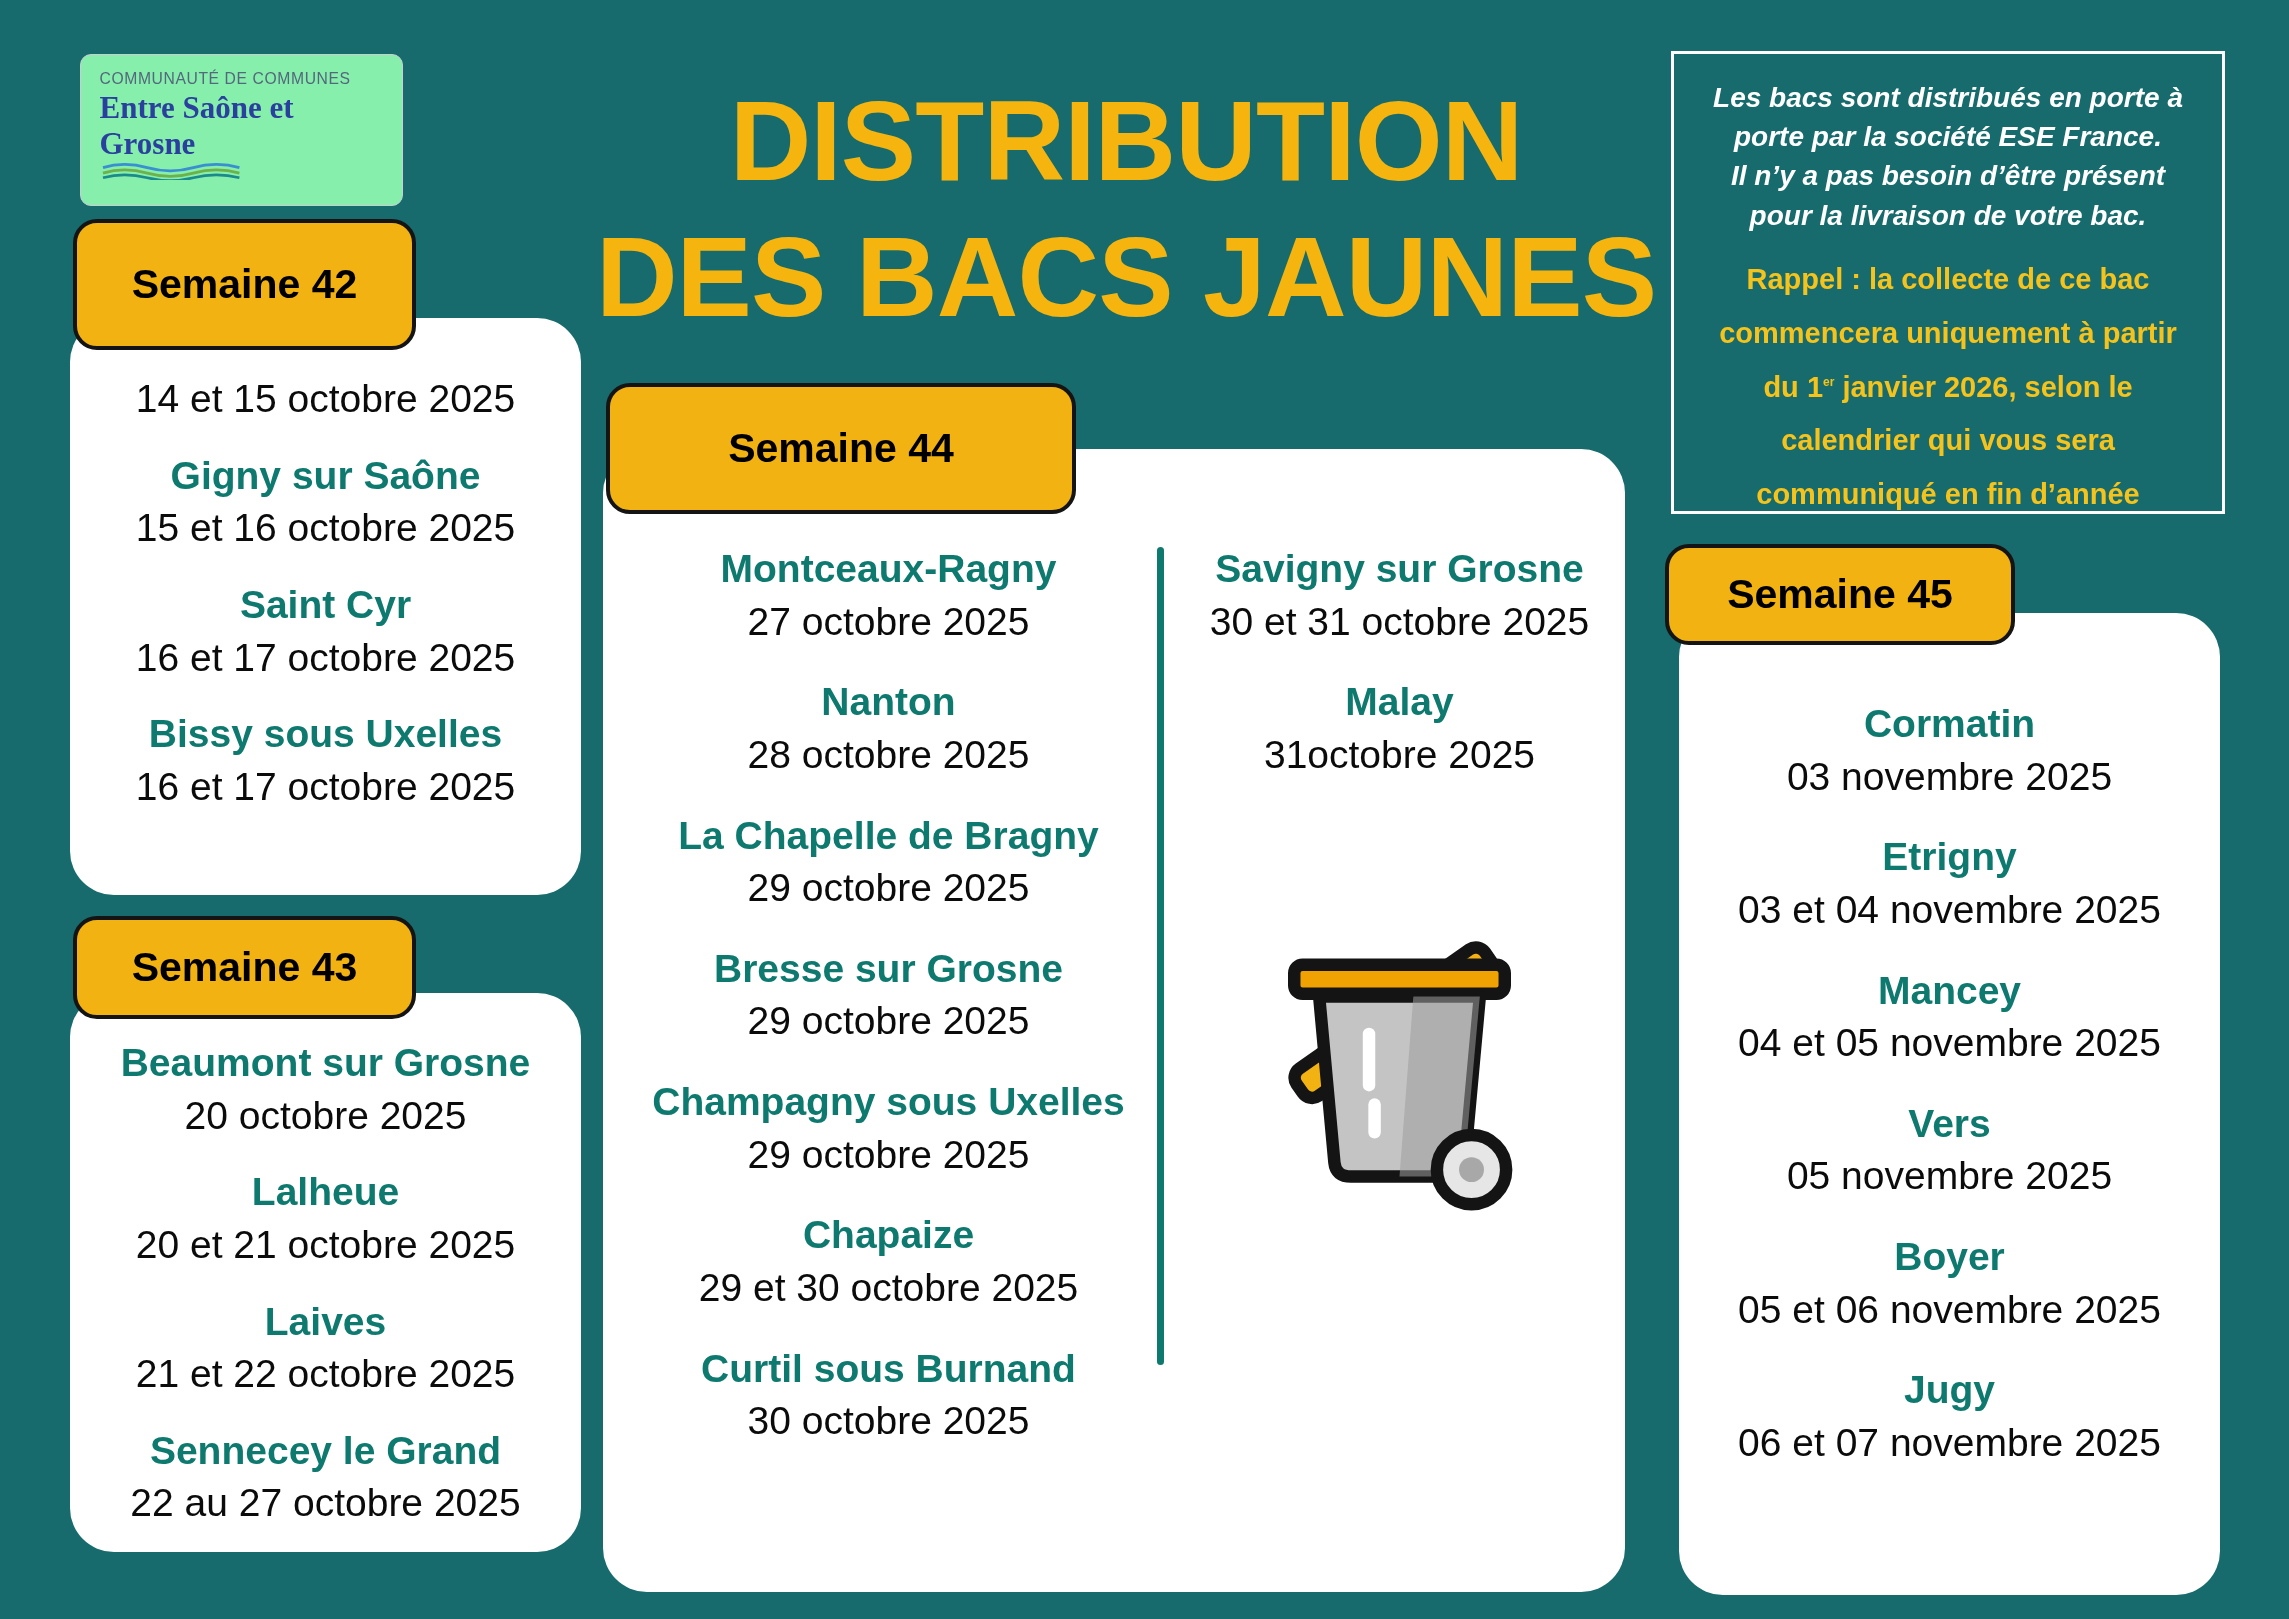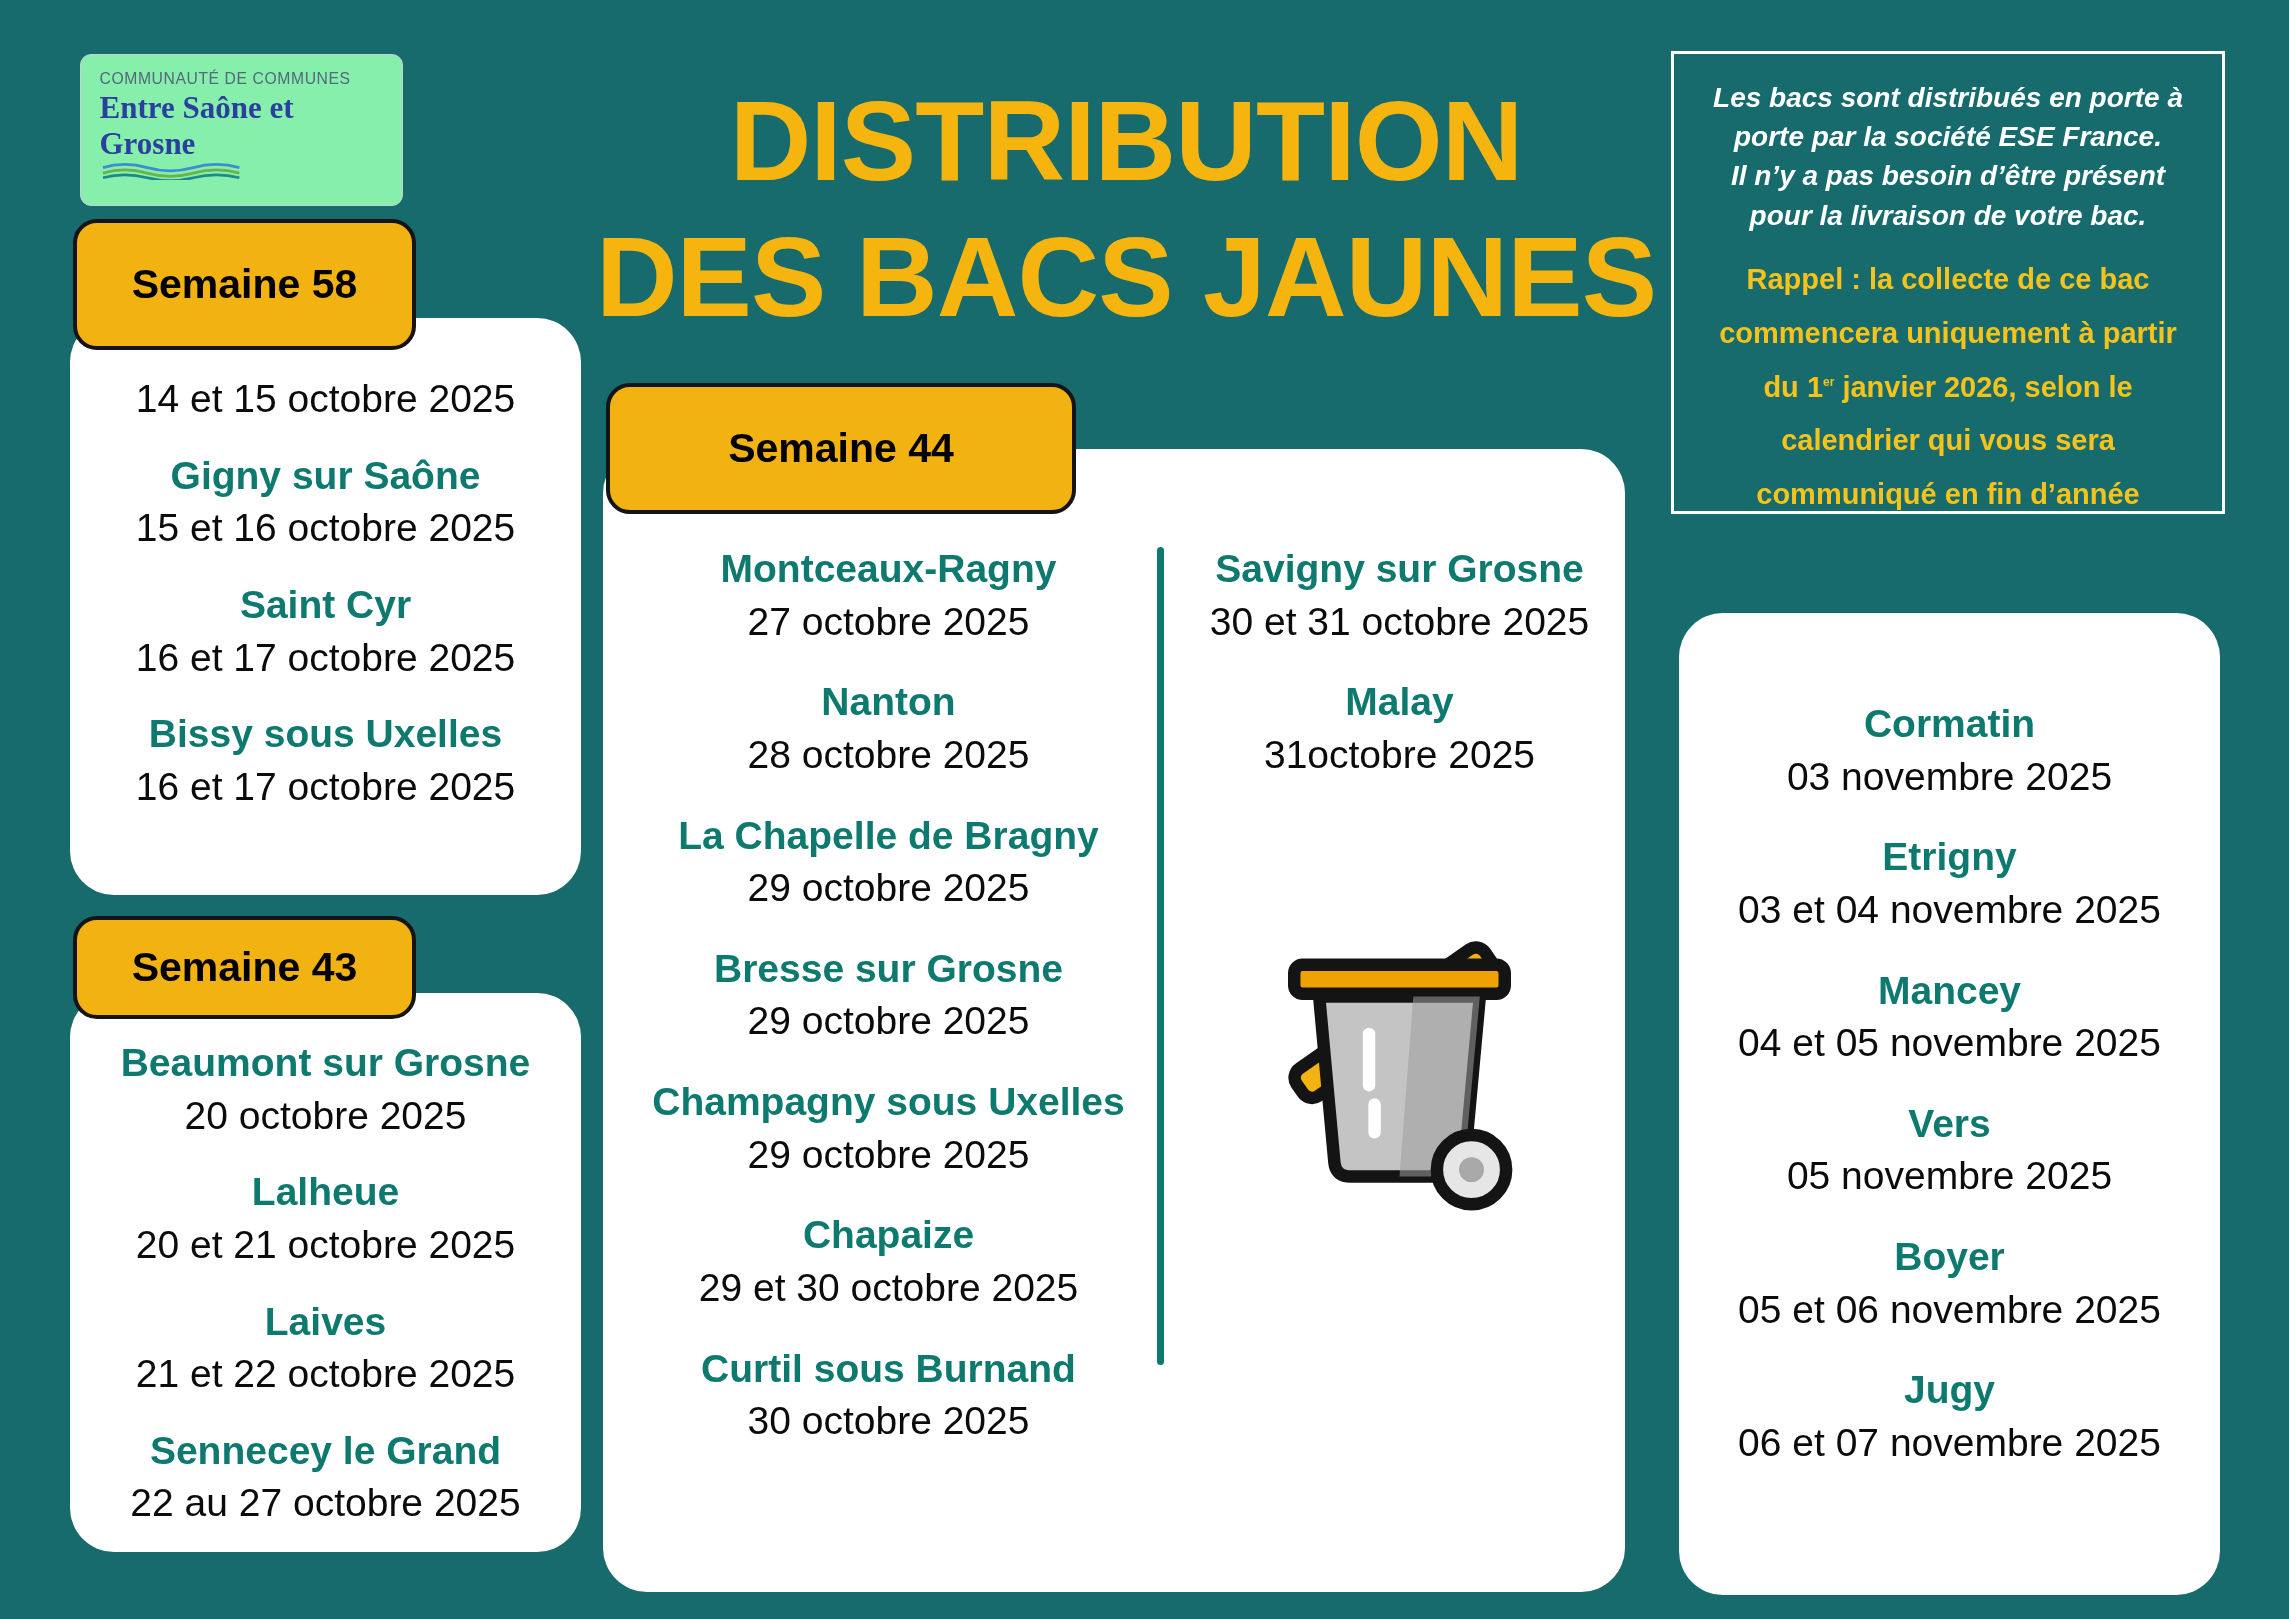--- a/index.html
+++ b/index.html
@@ -114,23 +114,24 @@
   <div class="info-box">
     <div class="info-white">
       <span>Les bacs sont distribués en porte à porte par la société ESE France.</span><br>
       <span>Il n’y a pas besoin d’être présent pour la livraison de votre bac.</span>
     </div>
     <div class="info-yellow">
       <span>Rappel : la collecte de ce bac commencera uniquement à partir du 1</span><sup>er</sup><span> janvier 2026, selon le calendrier qui vous sera communiqué en fin d’année</span>
     </div>
   </div>
 
-  <div class="badge badge-42">Semaine 58</div>
+  <div class="badge badge-42">Semaine 42</div>
   <div class="badge badge-43">Semaine 43</div>
   <div class="badge badge-44">Semaine 44</div>
+  <div class="badge badge-45">Semaine 45</div>
 
   <div class="card card-42">
     <div class="entry">
       <div class="date">14 et 15 octobre 2025</div>
     </div>
     <div class="entry">
       <div class="town">Gigny sur Saône</div>
       <div class="date">15 et 16 octobre 2025</div>
     </div>
     <div class="entry">

